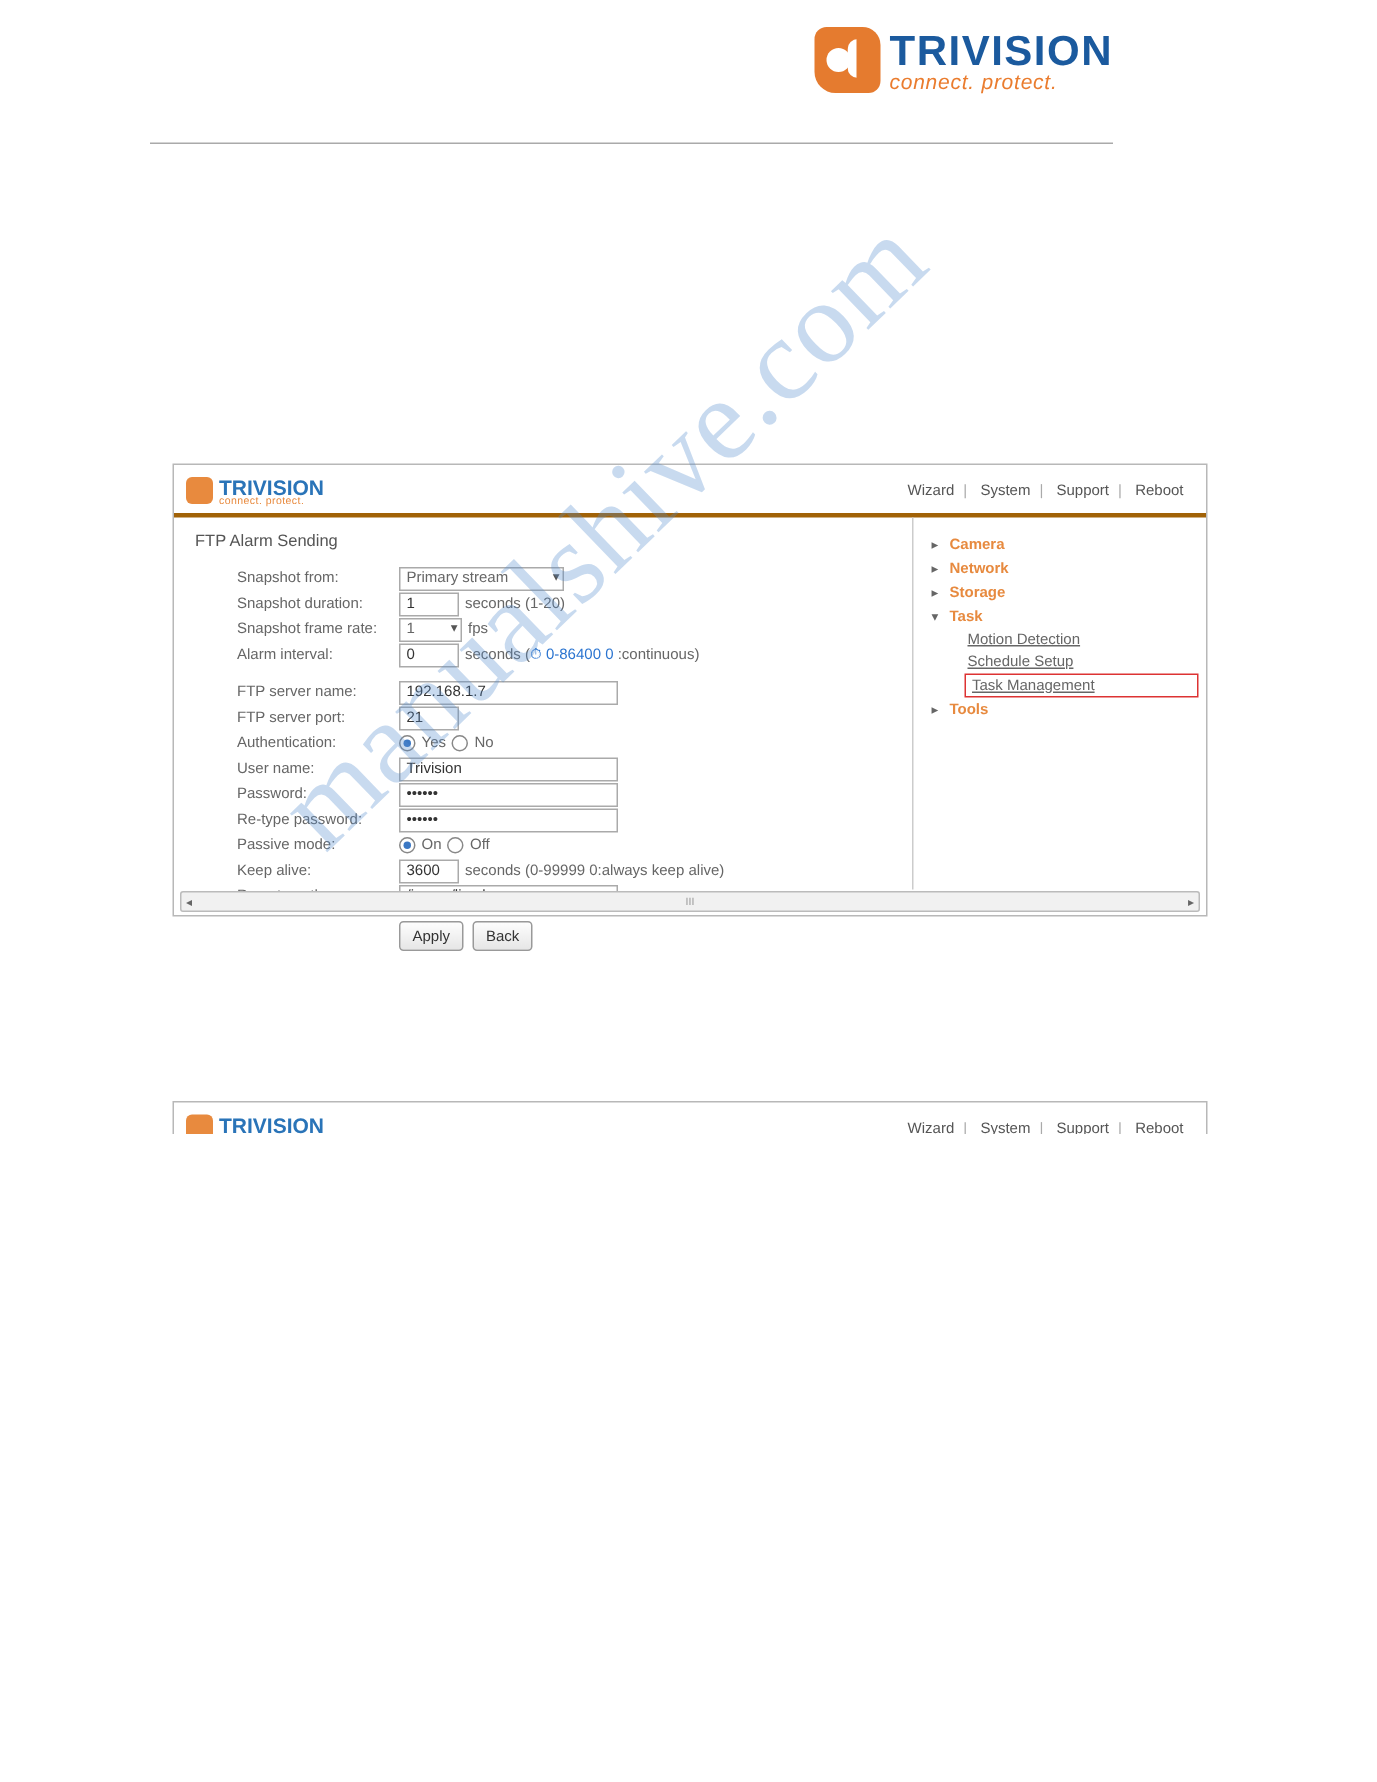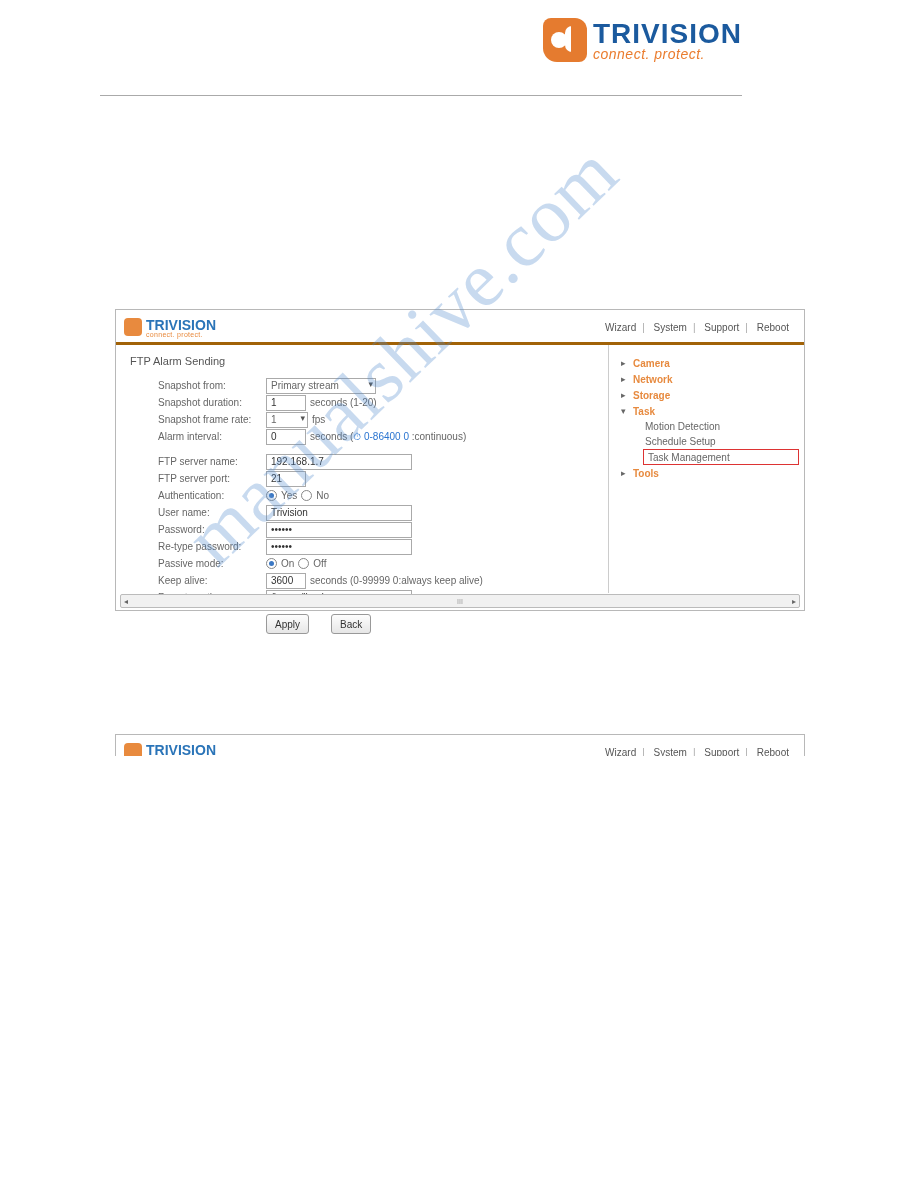--- a/index.html
+++ b/index.html
@@ -106,36 +106,36 @@
   }
   .inp {
     border:1px solid #aaa; height:14px; background:#fff;
     display:inline-flex; align-items:center; padding:0 4px;
     font-size:10px; color:#333;
   }
   .w30{width:30px;} .w130{width:136px;}
   .radio { width:9px;height:9px;border:1px solid #888;border-radius:50%;background:#fff;display:inline-block;}
   .radio.on::after{content:"";display:block;width:5px;height:5px;background:#3b78c4;border-radius:50%;margin:2px;}
   .hint-blue { color:#2a74d0; }
-  .btns { margin: 8px 0 0 108px; display:flex; gap:22px;}
+  .btns { margin: 8px 0 0 108px; display:flex; gap:6px;}
   .btn {
     border:1px solid #999; background:linear-gradient(#fdfdfd,#e6e6e6);
     height:18px; padding:0 8px; font-size:10px; display:inline-flex; align-items:center;
     border-radius:3px; color:#333;
   }
   .redbox { border:1px solid #d33 !important; padding:1px 2px; margin:-2px -3px;}
 
   .side-col {
     border-left:1px solid #ccc; width: 178px;
     padding: 10px 0 0 12px;
     font-size:10px; color:#444;
   }
   .side-item { display:flex; align-items:center; height:16px; gap:4px; }
   .arr { font-size:9px; color:#666; width:8px; }
-  .sub { margin-left:24px; color:#666; height:15px; display:flex;align-items:center;}
+  .sub { margin-left:24px; color:#666; height:15px; display:flex;align-items:center;text-decoration:underline;}
   .sub.redsel { border:1px solid #d33; padding:0 4px; margin-left:22px; height:14px;}
   .scrollbar-bottom {
     position:absolute; left:4px; right:4px; bottom:2px; height:12px;
     border:1px solid #bbb; background:#f1f1f1; border-radius:2px;
     display:flex; justify-content:space-between; align-items:center;
   }
   .scroll-arrow{width:10px;height:10px;font-size:8px;color:#666;display:flex;align-items:center;justify-content:center;}
   .scroll-mid{font-size:7px;color:#999;position:absolute;left:50%;transform:translateX(-50%);}
 
   .watermark {

